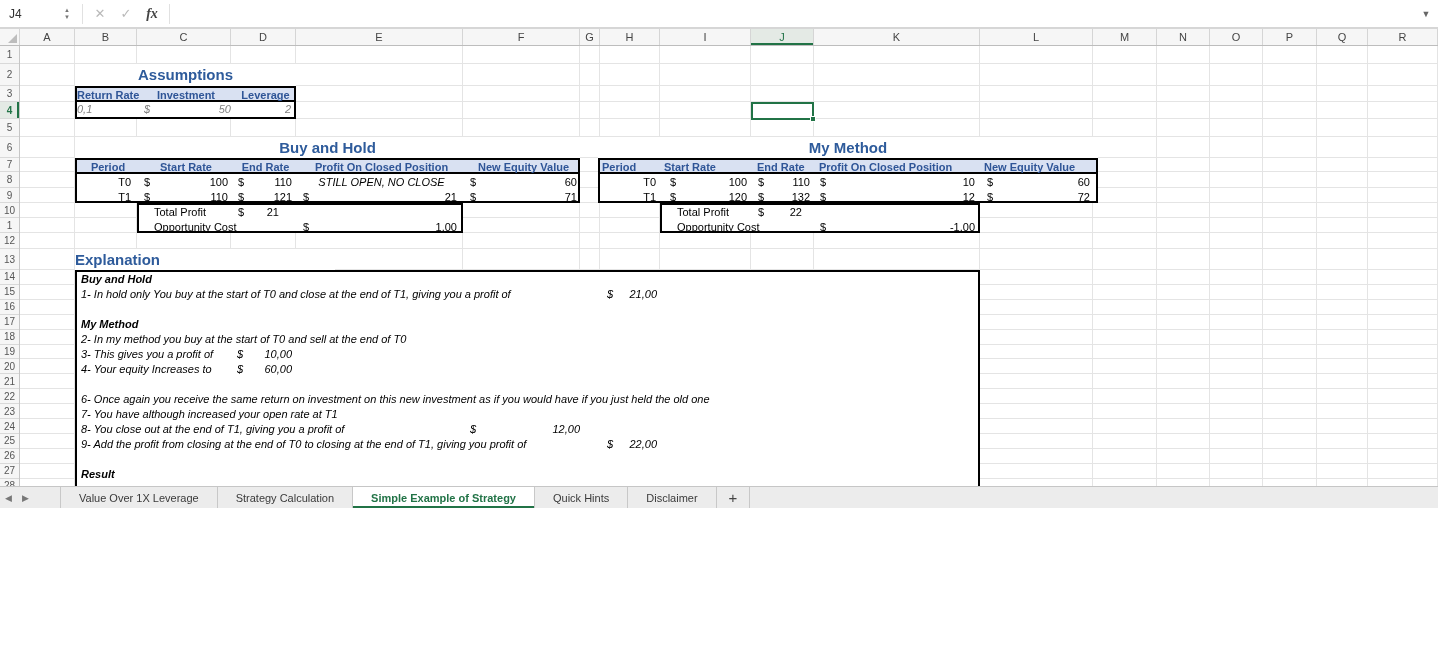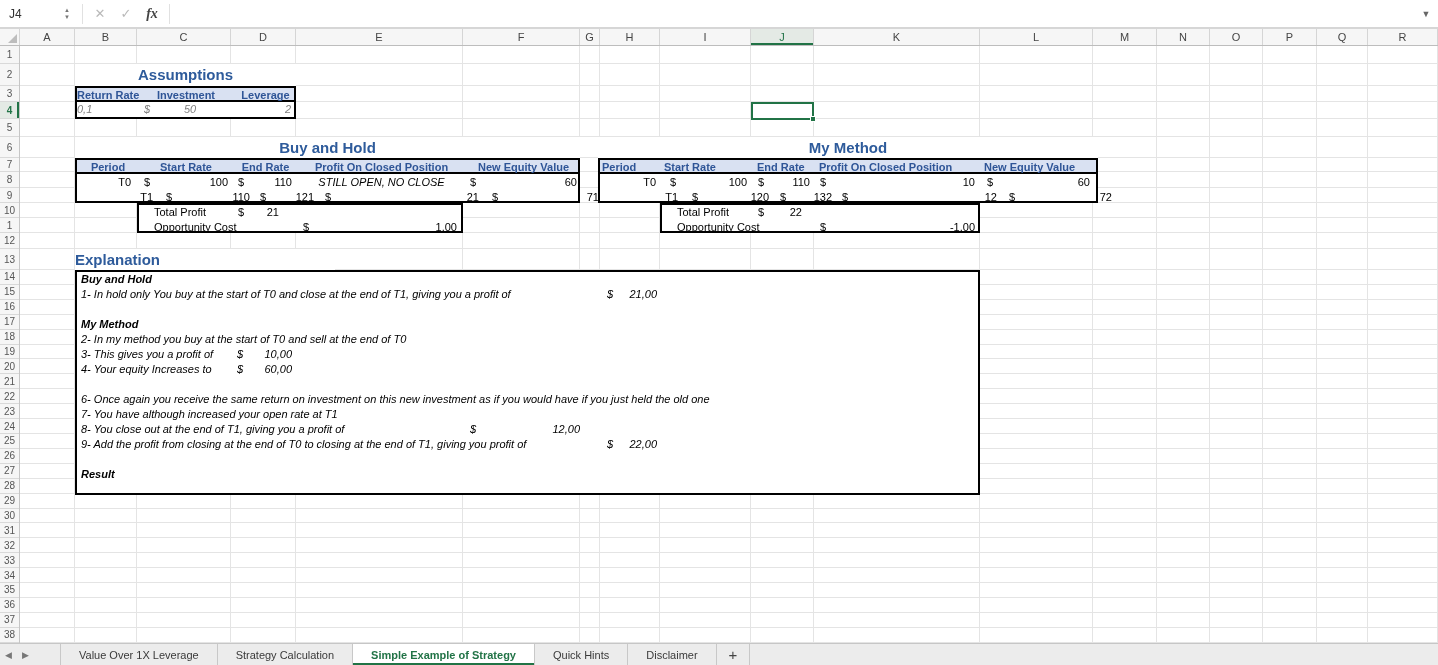--- a/index.html
+++ b/index.html
@@ -1,18 +1,18 @@
 <!DOCTYPE html>
 <html><head>
 <meta charset="utf-8">
 <style>
   * { margin:0; padding:0; box-sizing:border-box; }
   html,body { width:1438px; height:665px; overflow:hidden; background:#fff;
               font-family:"Liberation Sans", sans-serif; }
-  #app { position:relative; width:1438px; height:665px; background:#ef4444; }
+  #app { position:relative; width:1438px; height:508px; background:#ef4444; }
 
   
   .fbar { position:absolute; left:0; top:0; width:100%; height:29px; background:#fff;
           border-bottom:2px solid #d6d6d6; display:flex; align-items:center; }
   .namebox { width:56px; height:100%; padding-left:9px; display:flex; align-items:center;
              font-size:12px; color:#333; }
   .spin { width:22px; height:100%; display:flex; flex-direction:column; align-items:center;
           justify-content:center; color:#777; font-size:6px; line-height:7px; cursor:default; }
   .vdiv { width:1px; height:20px; background:#e1e1e1; margin:0 4px; }
   .fbtn { width:26px; text-align:center; font-size:13px; color:#b9b9b9; }
@@ -88,27 +88,27 @@
   .thead span, .trow span { position:absolute; top:0; height:100%; white-space:nowrap; }
   .cur { text-align:left; }
   .val, .dp { text-align:right; }
 
   .assum { left:75px; top:40px; width:221px; height:33px; }
   .assum .thead { height:14px; line-height:14px; }
   .assum .trow  { height:15px; line-height:15px; font-style:italic; color:#808080; }
   .assum .ah0{left:0;width:62px;text-align:center} .assum .ah1{left:62px;width:94px;text-align:center}
   .assum .ah2{left:156px;width:65px;text-align:center}
   .assum .av0{left:0;width:59px} .assum .avc{left:67px}
-  .assum .av1{left:72px;width:82px;text-align:center} .assum .av2{left:160px;width:54px;text-align:right}
+  .assum .av1{left:72px;width:82px;text-align:right} .assum .av2{left:160px;width:54px;text-align:right}
 
   .bh { left:75px; top:112px; width:505px; height:45px; }
   .mm { left:598px; top:112px; width:500px; height:45px; }
   .bh .thead, .mm .thead { height:14px; line-height:14px; }
   .bh .r1, .mm .r1 { height:16px; line-height:16px; }
-  .bh .r2, .mm .r2 { height:15px; line-height:15px;margin-left:22px; }
+  .bh .r2, .mm .r2 { height:15px; line-height:15px; }
 
   .bh .h-p{left:0;width:62px;text-align:center} .bh .h-s{left:62px;width:94px;text-align:center}
   .bh .h-e{left:156px;width:65px;text-align:center} .bh .h-pr{left:221px;width:167px;text-align:center}
   .bh .h-q{left:388px;width:117px;text-align:center}
   .bh .dp{left:0;width:54px} .bh .sc{left:67px} .bh .sv{left:72px;width:79px}
   .bh .ec{left:161px} .bh .ev{left:166px;width:49px}
   .bh .pc{left:226px} .bh .pv{left:231px;width:149px}
   .bh .note{left:221px;width:167px;text-align:center;font-style:italic}
   .bh .qc{left:393px} .bh .qv{left:398px;width:102px}
 

